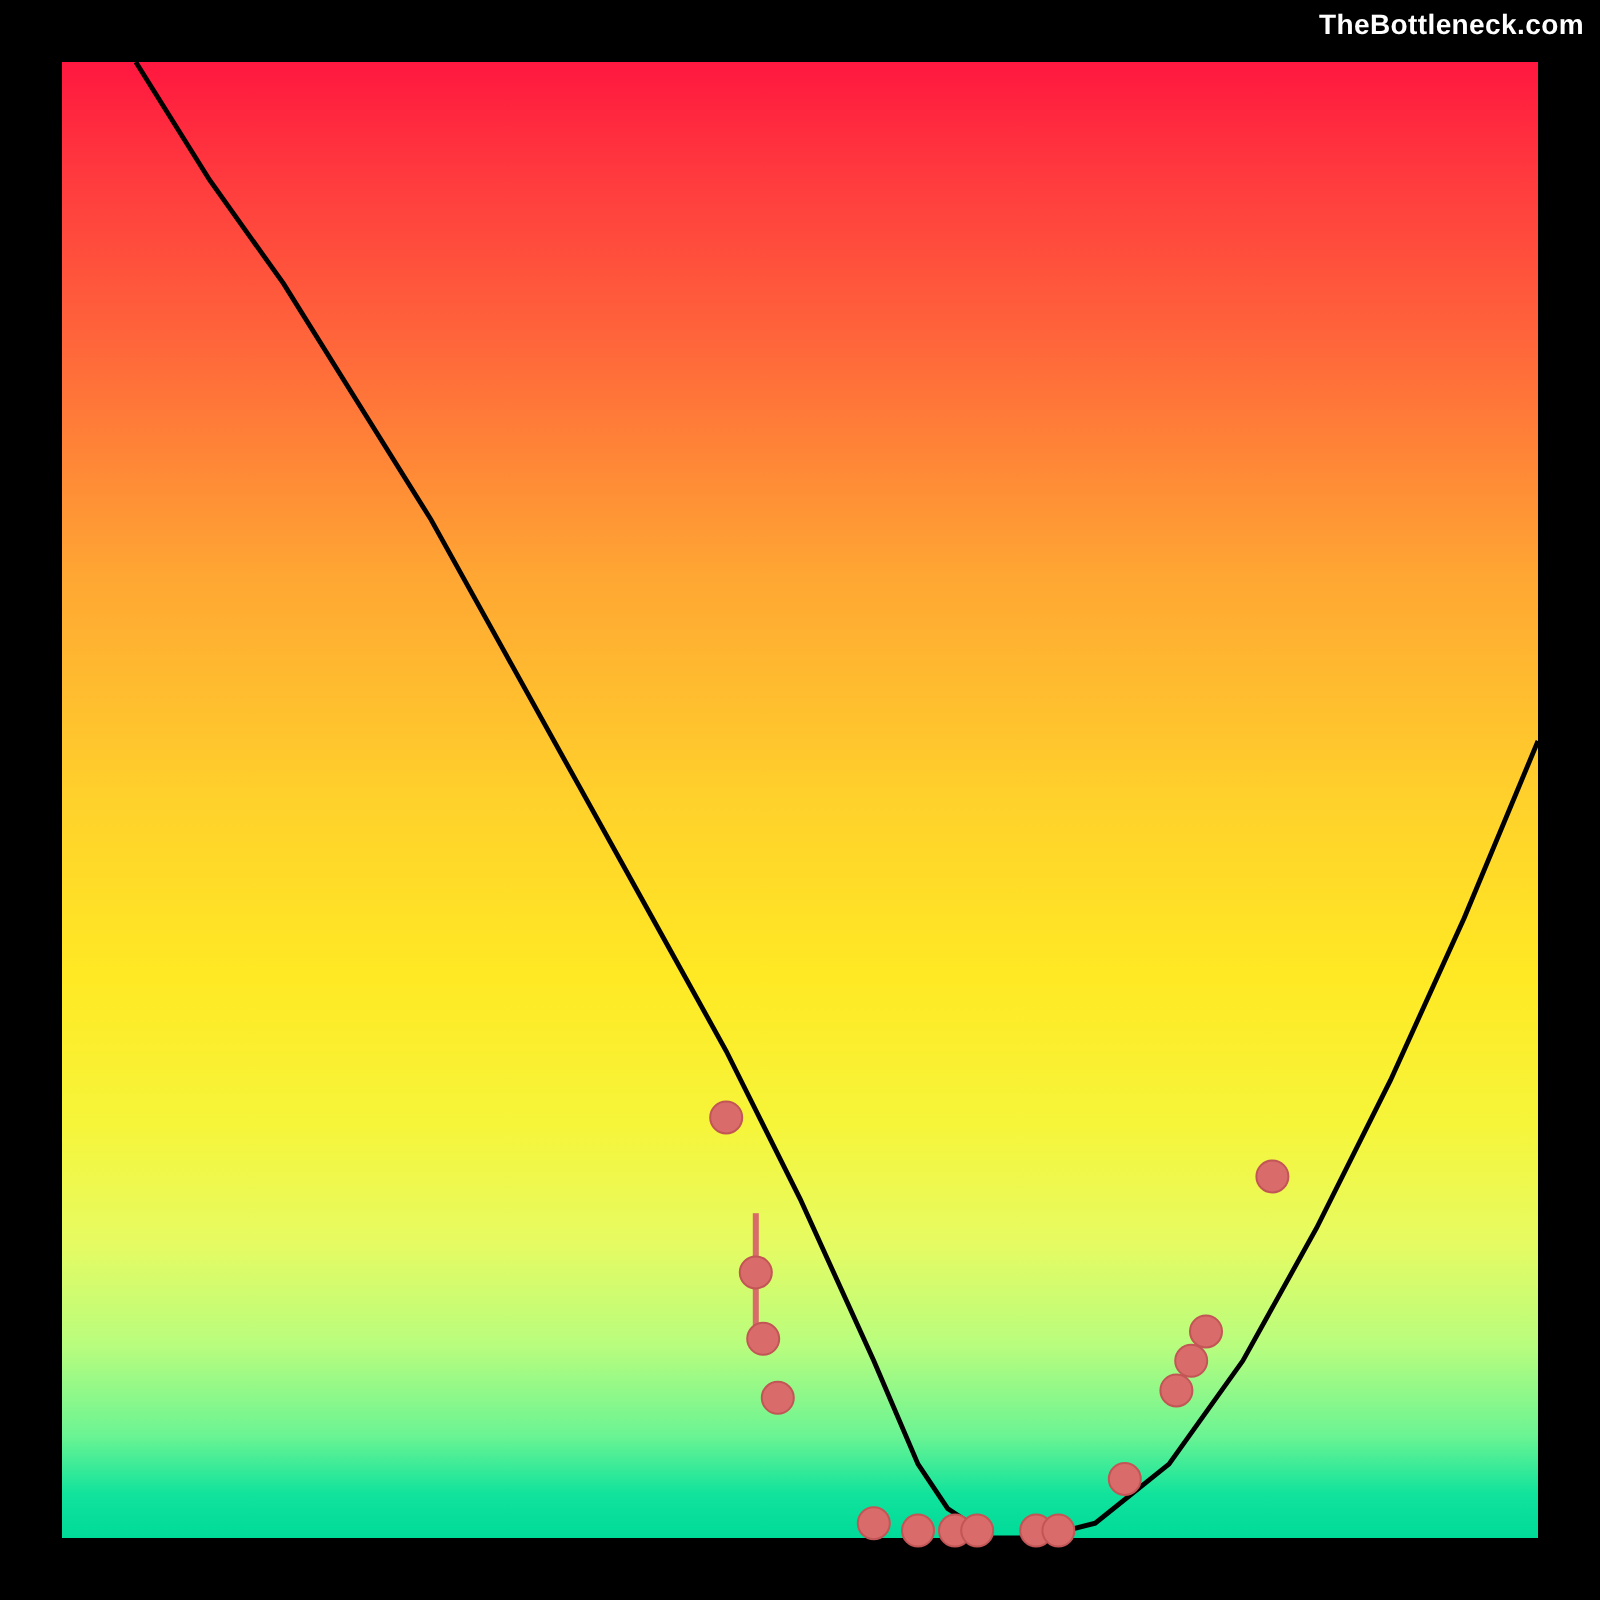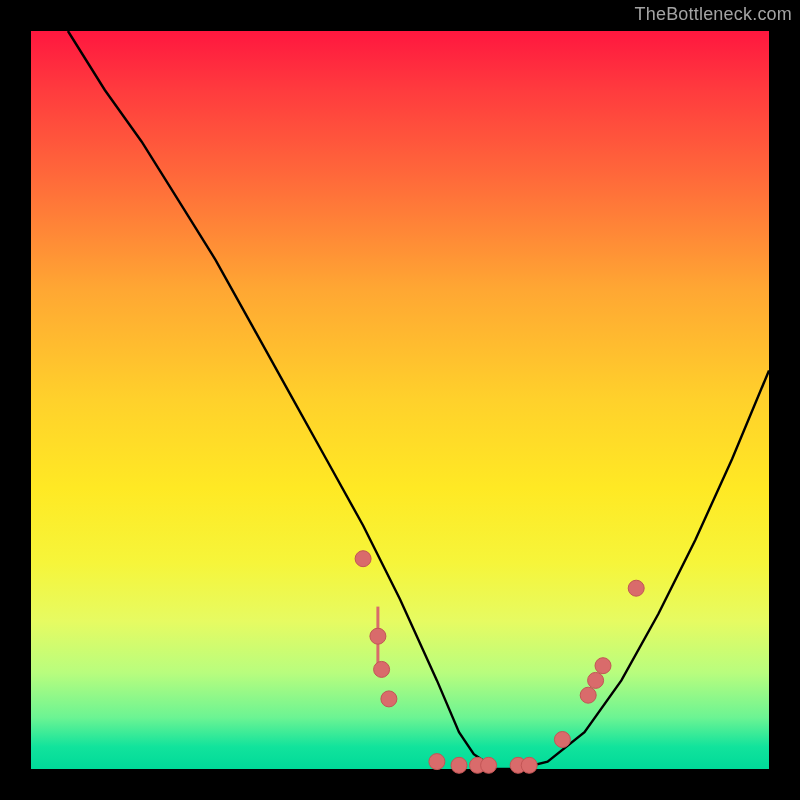--- a/index.html
+++ b/index.html
@@ -36,23 +36,23 @@
       #6cf493 93%,
       #11e39c 97%,
       #00da99 100%
     );
   }
   .watermark {
     position: absolute;
     top: 4px;
     right: 8px;
     font-family: Arial, Helvetica, sans-serif;
-    font-size: 18px;
-    font-weight: 400;
-    color: #a3a3a3;
+    font-size: 14px;
+    font-weight: 700;
+    color: #ffffff;
     letter-spacing: 0.2px;
     user-select: none;
   }
   svg.curve {
     position: absolute;
     left: 0;
     top: 0;
     width: 738px;
     height: 738px;
     overflow: visible;

